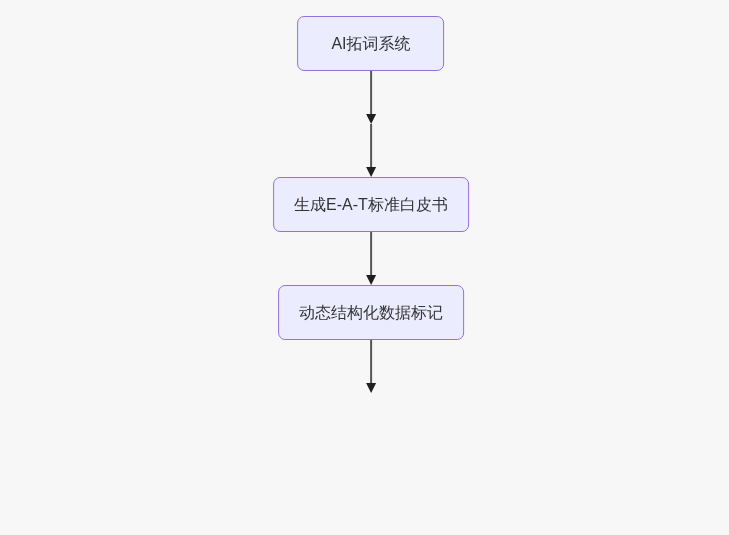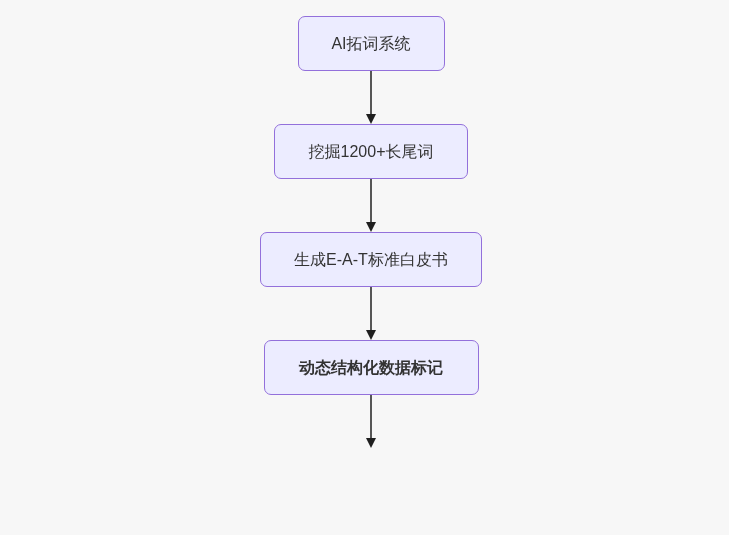--- a/index.html
+++ b/index.html
@@ -87,23 +87,20 @@
 
     <div class="node">
       <span>AI拓词系统</span>
     </div>
 
     <div class="edge">
       <div class="line"></div>
       <div class="head"></div>
     </div>
 
-    <div class="node">
-      <span>挖掘1200+长尾词</span>
-    </div>
 
     <div class="edge">
       <div class="line"></div>
       <div class="head"></div>
     </div>
 
     <div class="node">
       <span>生成E-A-T标准白皮书</span>
     </div>
 

